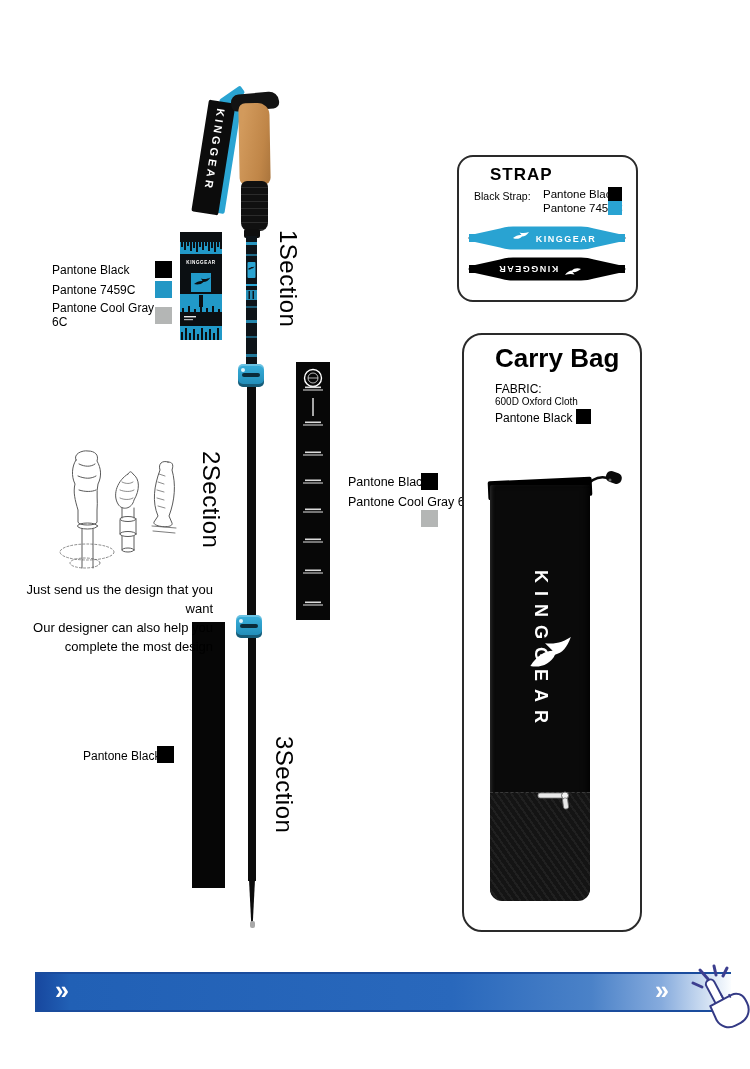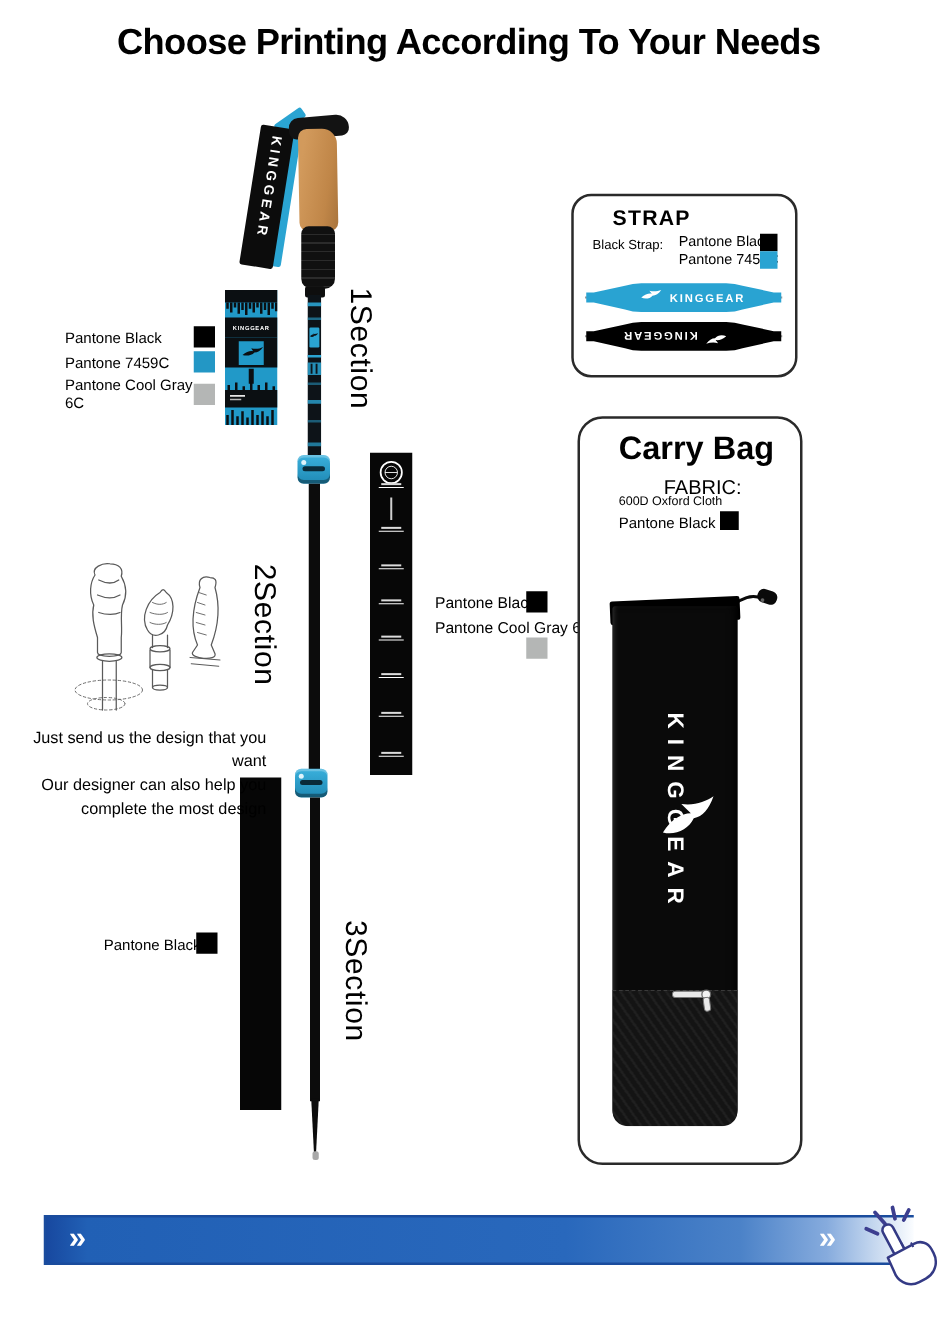--- a/index.html
+++ b/index.html
@@ -50,21 +50,21 @@
   
   .round-box{border:2px solid #2a2a2a;border-radius:16px;background:#fff;}
   .strap-box{left:457px;top:155px;width:177px;height:143px;}
   .strap-box .bx-title{position:absolute;left:15px;top:8px;font-size:17px;font-weight:bold;letter-spacing:1px;margin-left:16px;}
   .strap-box .fld{position:absolute;left:15px;top:33px;font-size:10.5px;}
   .sb-lbl{position:absolute;font-size:11.5px;}
   .sb-chip{position:absolute;width:14px;height:14px;}
 
   .bag-box{left:462px;top:333px;width:176px;height:595px;border-radius:20px;}
   .bag-box .bx-title{position:absolute;left:31px;top:8px;font-size:26px;font-weight:bold;}
-  .bag-box .fb1{position:absolute;left:31px;top:47px;font-size:16px;margin-left:36px;}
+  .bag-box .fb1{position:absolute;left:31px;top:47px;font-size:12px;}
   .bag-box .fb2{position:absolute;left:31px;top:61px;font-size:10px;}
   .bag-box .fb3{position:absolute;left:31px;top:76px;font-size:12px;}
   .bag-box .bchip{position:absolute;left:112px;top:74px;width:15px;height:15px;}
 
   .bag-top{position:absolute;left:24px;top:144px;width:104px;height:19px;background:#000;transform:rotate(-2.5deg);border-radius:2px;}
   .bag-body{position:absolute;left:26px;top:150px;width:100px;height:415px;background:#0a0a0a;border-radius:2px 2px 12px 12px;
             box-shadow:inset -5px 0 7px -3px #000,inset 3px 0 4px -2px #333;}
   .bag-brand{position:absolute;left:50%;transform:translateX(-50%);top:85px;writing-mode:vertical-rl;color:#fff;
              font-weight:bold;font-size:18px;letter-spacing:8px;}
   .bag-bird{position:absolute;left:36px;top:155px;transform:rotate(-12deg);}
@@ -83,21 +83,20 @@
                 letter-spacing:-0.3px;white-space:nowrap;border-bottom:2px solid #fff;padding:0 8px 3px 6px;}
   .hand{left:690px;top:963px;}
 
   svg text{font-family:"Liberation Sans",sans-serif;}
 </style>
 </head>
 <body>
 
 <div class="canvas">
 
-  <div class="abs page-title">Choose Printing According To Your Needs</div>
 
   <div class="abs strap-blue-a"></div>
   <div class="abs strap-blue-b"></div>
   <div class="abs strap-blue-c"></div>
   <div class="abs strap-black">
     <span>KINGGEAR</span>
   </div>
   <div class="abs grip-cap"></div>
   <div class="abs grip-cork"></div>
   <div class="abs grip-foam"></div>

